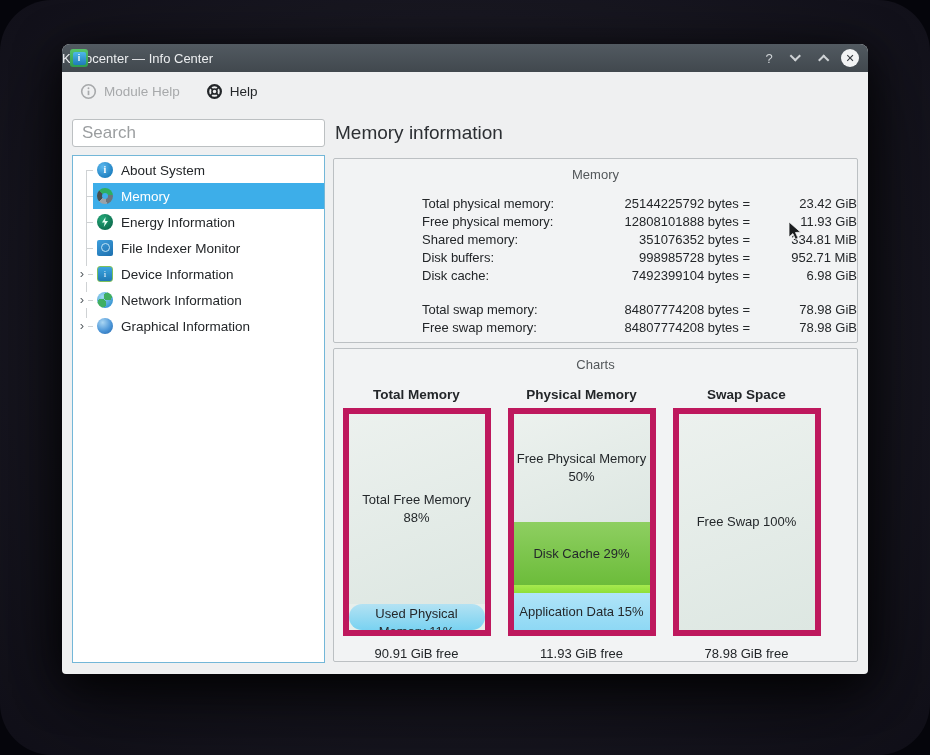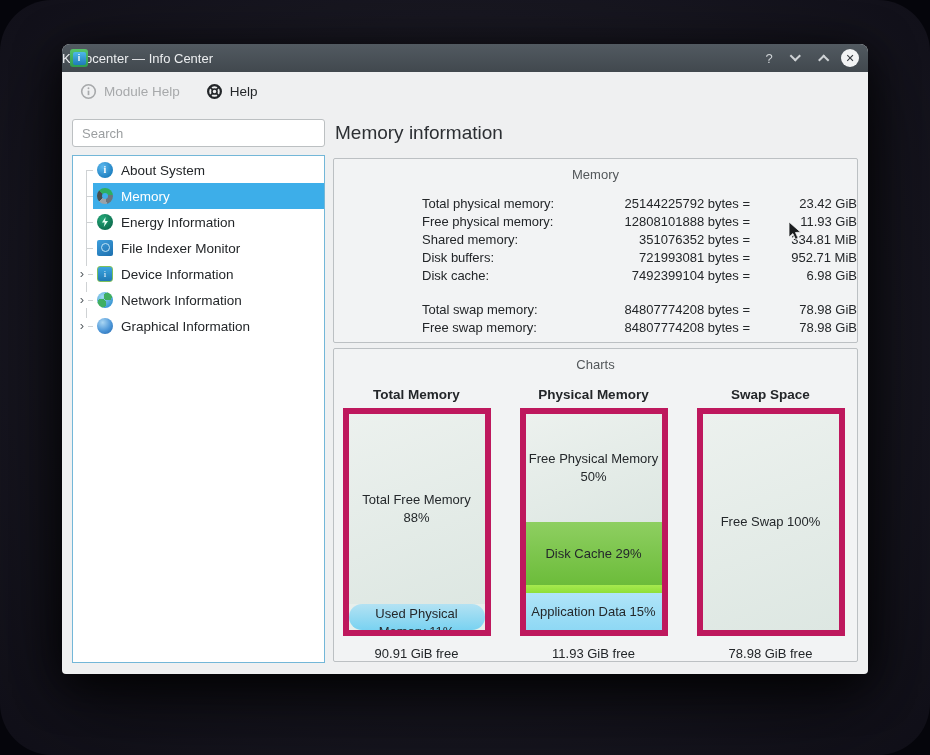--- a/index.html
+++ b/index.html
@@ -35,21 +35,21 @@
   
   .toolbar { position:absolute; left:0; top:28px; right:14px; height:39px;
     display:flex; align-items:center; padding-left:18px; gap:26px; font-size:13.5px; }
   .tool-item { display:flex; align-items:center; gap:7px; }
   .tool-item.disabled { color:#a7a9ab; }
   .tool-item.enabled { color:#232629; }
 
   
   .search { position:absolute; left:10px; top:75px; width:253px; height:28px;
     background:#fff; border:1px solid #bcc0c2; border-radius:3px;
-    font-size:13px; padding:0 9px; color:#232629; font-family:inherit; }
+    font-size:17px; padding:0 9px; color:#232629; font-family:inherit; }
   .search::placeholder { color:#9b9ea0; }
 
   .list { position:absolute; left:10px; top:111px; width:253px; height:508px;
     background:#fff; border:1px solid #73b7d8; overflow:hidden; }
   .tree { position:relative; padding-top:1px; }
   .tree::before { content:""; position:absolute; left:13px; top:14px; height:155px;
     border-left:1px solid #cfd2d4; }
   .trow { position:relative; height:26px; display:flex; align-items:stretch; }
   .branch { width:20px; position:relative; flex:none; }
   .branch::after { content:""; position:absolute; left:13px; top:13px; width:7px; border-top:1px solid #cfd2d4; }
@@ -88,21 +88,21 @@
   .gb-memory { top:114px; height:185px; }
   .gb-charts { top:304px; height:314px; }
 
   .mem-rows { margin-top:12px; padding-left:88px; font-size:13px; color:#232629; }
   .mrow { display:flex; height:18px; align-items:center;gap:41px; }
   .mrow .ml { width:182px; text-align:left; }
   .mrow .mb { width:166px; text-align:right; }
   .mrow .mv { width:80px; text-align:right; }
   .mem-gap { height:16px; }
 
-  .charts-row { display:flex; padding:0 8px; gap:28px; margin-top:15px; }
+  .charts-row { display:flex; padding:0 8px; gap:16px; margin-top:15px; }
   .chart-col { width:149px; display:flex; flex-direction:column; align-items:center; }
   .chart-title { font-size:13.5px; font-weight:bold; color:#232629; margin-bottom:6px; }
   .bar { width:148px; height:228px; border:6px solid #be185d; overflow:hidden;
     display:flex; flex-direction:column; background:#e7eeea; }
   .seg { display:flex; align-items:center; justify-content:center; text-align:center;
     font-size:13px; color:#24282b; overflow:hidden; line-height:1.35; padding:0 3px; flex:none; }
   .seg.top-align { align-items:flex-start; padding-top:1px;border-radius:13px; }
   .seg-free    { background:linear-gradient(160deg,#ecf1ee 0%,#dde7e2 100%); }
   .seg-used    { background:linear-gradient(#b3e2f3,#79d2f1); }
   .seg-cache   { background:linear-gradient(#8ecf61,#6cbc3a); }
@@ -242,21 +242,21 @@
         <span class="mb">12808101888 bytes =</span>
         <span class="mv">11.93 GiB</span>
       </div>
       <div class="mrow">
         <span class="ml">Shared memory:</span>
         <span class="mb">351076352 bytes =</span>
         <span class="mv">334.81 MiB</span>
       </div>
       <div class="mrow">
         <span class="ml">Disk buffers:</span>
-        <span class="mb">721993081 bytes =</span>
+        <span class="mb">998985728 bytes =</span>
         <span class="mv">952.71 MiB</span>
       </div>
       <div class="mrow">
         <span class="ml">Disk cache:</span>
         <span class="mb">7492399104 bytes =</span>
         <span class="mv">6.98 GiB</span>
       </div>
       <div class="mem-gap"></div>
       <div class="mrow">
         <span class="ml">Total swap memory:</span>

